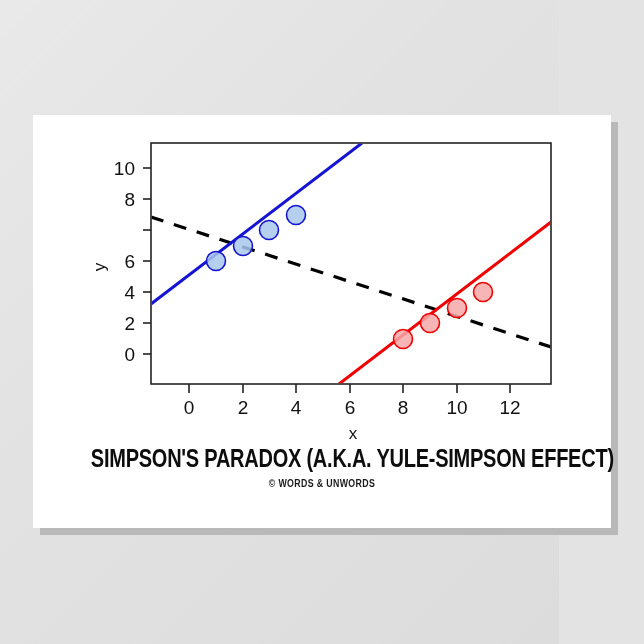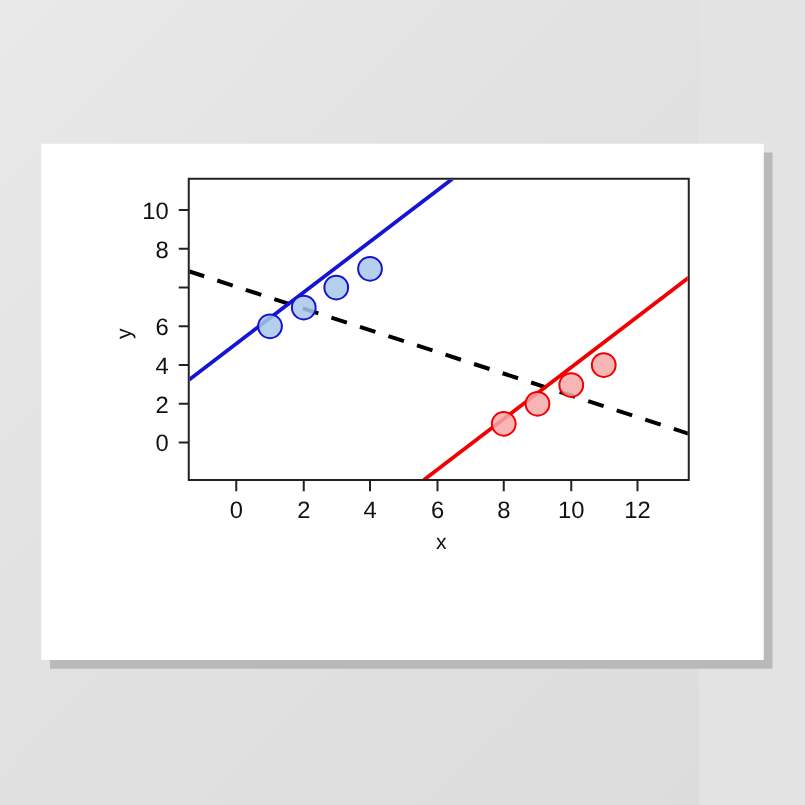--- a/index.html
+++ b/index.html
@@ -166,15 +166,19 @@
             <circle cx="370" cy="224" r="9.5" fill="#f7a8a8" fill-opacity="0.85" stroke="#f00000" stroke-width="1.6"></circle>
             <circle cx="397" cy="208" r="9.5" fill="#f7a8a8" fill-opacity="0.85" stroke="#f00000" stroke-width="1.6"></circle>
             <circle cx="424" cy="193" r="9.5" fill="#f7a8a8" fill-opacity="0.85" stroke="#f00000" stroke-width="1.6"></circle>
             <circle cx="450" cy="177" r="9.5" fill="#f7a8a8" fill-opacity="0.85" stroke="#f00000" stroke-width="1.6"></circle>
           </g>
 
         </g>
       </svg>
     </div>
 
+    <div id="caption">
+      <div id="poster-title">SIMPSON'S PARADOX  (A.K.A. YULE-SIMPSON EFFECT)</div>
+      <div id="poster-credit">© WORDS &amp; UNWORDS</div>
+    </div>
 
   </div>
 </div>
 
 </body></html>

